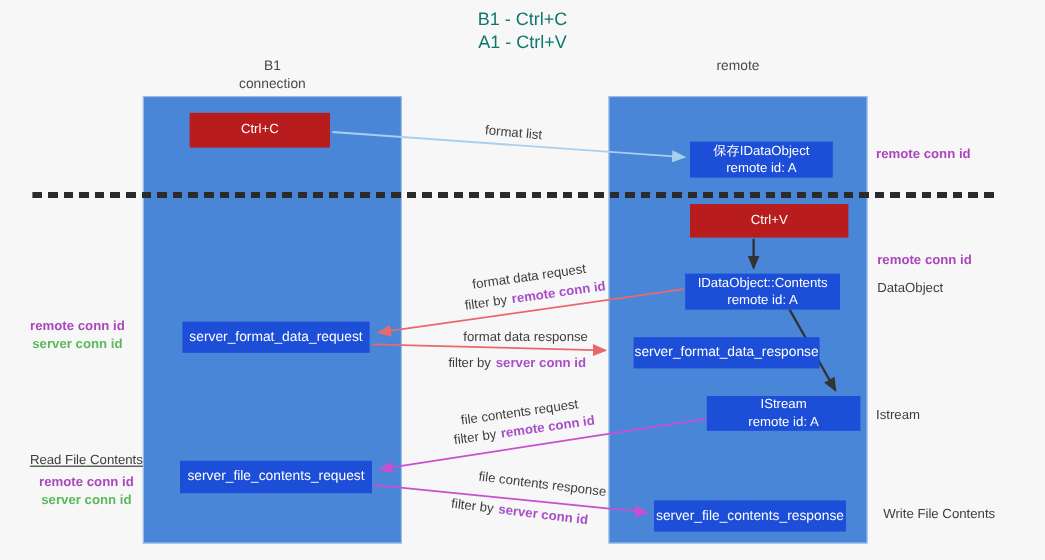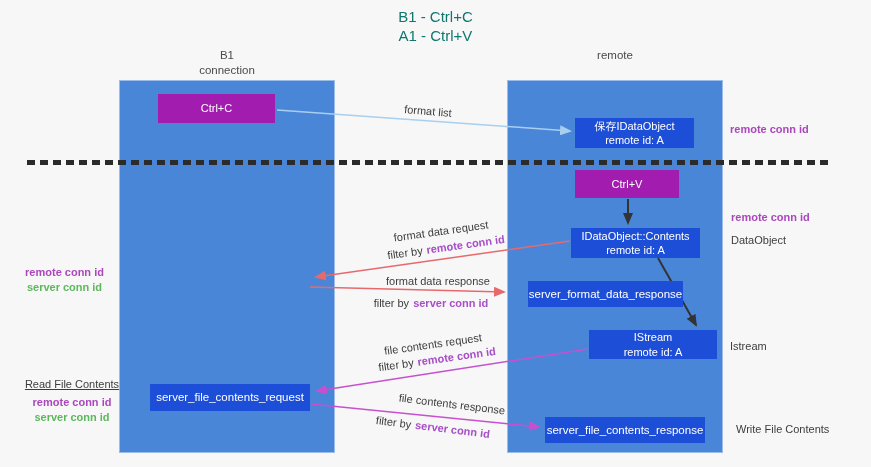--- a/index.html
+++ b/index.html
@@ -22,25 +22,25 @@
   .dashed-line { position:absolute; top:160px; left:27px; width:806px; height:5px;
                  background:repeating-linear-gradient(to right, #2b2b2b 0 8px, transparent 8px 13px);
                  z-index:3; }
 
   svg.arrows { position:absolute; top:0; left:0; z-index:4; pointer-events:none; }
 
   .box { position:absolute; display:flex; flex-direction:column; align-items:center;
          justify-content:center; color:#fff; font-size:11px; line-height:1.3;
          text-align:center; z-index:5; }
   .box.orange { background:#1d4ed8; }
-  .box.green  { background:#a21caf; }
+  .box.green  { background:#b91c1c; }
 
   .b-ctrl-c  { left:158px; top:94px;  width:117px; height:29px; }
   .b-save    { left:575px; top:118px; width:119px; height:30px; }
-  .b-ctrl-v  { left:575px; top:170px; width:104px; height:28px; }
+  .b-ctrl-v  { left:575px; top:170px; width:132px; height:28px; }
   .b-getdata { left:571px; top:228px; width:129px; height:30px; }
   .b-freq    { left:152px; top:268px; width:156px; height:26px; font-size:11.5px; }
   .b-fres    { left:528px; top:281px; width:155px; height:26px; font-size:11.5px; }
   .b-istream { left:589px; top:330px; width:128px; height:29px; }
   .b-creq    { left:150px; top:384px; width:160px; height:27px; font-size:11.5px; }
   .b-cres    { left:545px; top:417px; width:160px; height:26px; font-size:11.5px; }
 
   .flow-label { position:absolute; white-space:nowrap; font-size:11px; color:#3d3d3d;
                 z-index:6; transform-origin:center; }
   .hl-purple  { color:#A84FC8; font-weight:bold; margin-left:4px; }
@@ -110,20 +110,23 @@
 
   <div class="box green b-ctrl-v">
     <span>Ctrl+V</span>
   </div>
 
   <div class="box orange b-getdata">
     <span>IDataObject::Contents</span>
     <span>remote id: A</span>
   </div>
 
+  <div class="box orange b-freq">
+    <span>server_format_data_request</span>
+  </div>
 
   <div class="box orange b-fres">
     <span>server_format_data_response</span>
   </div>
 
   <div class="box orange b-istream">
     <span>IStream</span>
     <span>remote id: A</span>
   </div>
 

